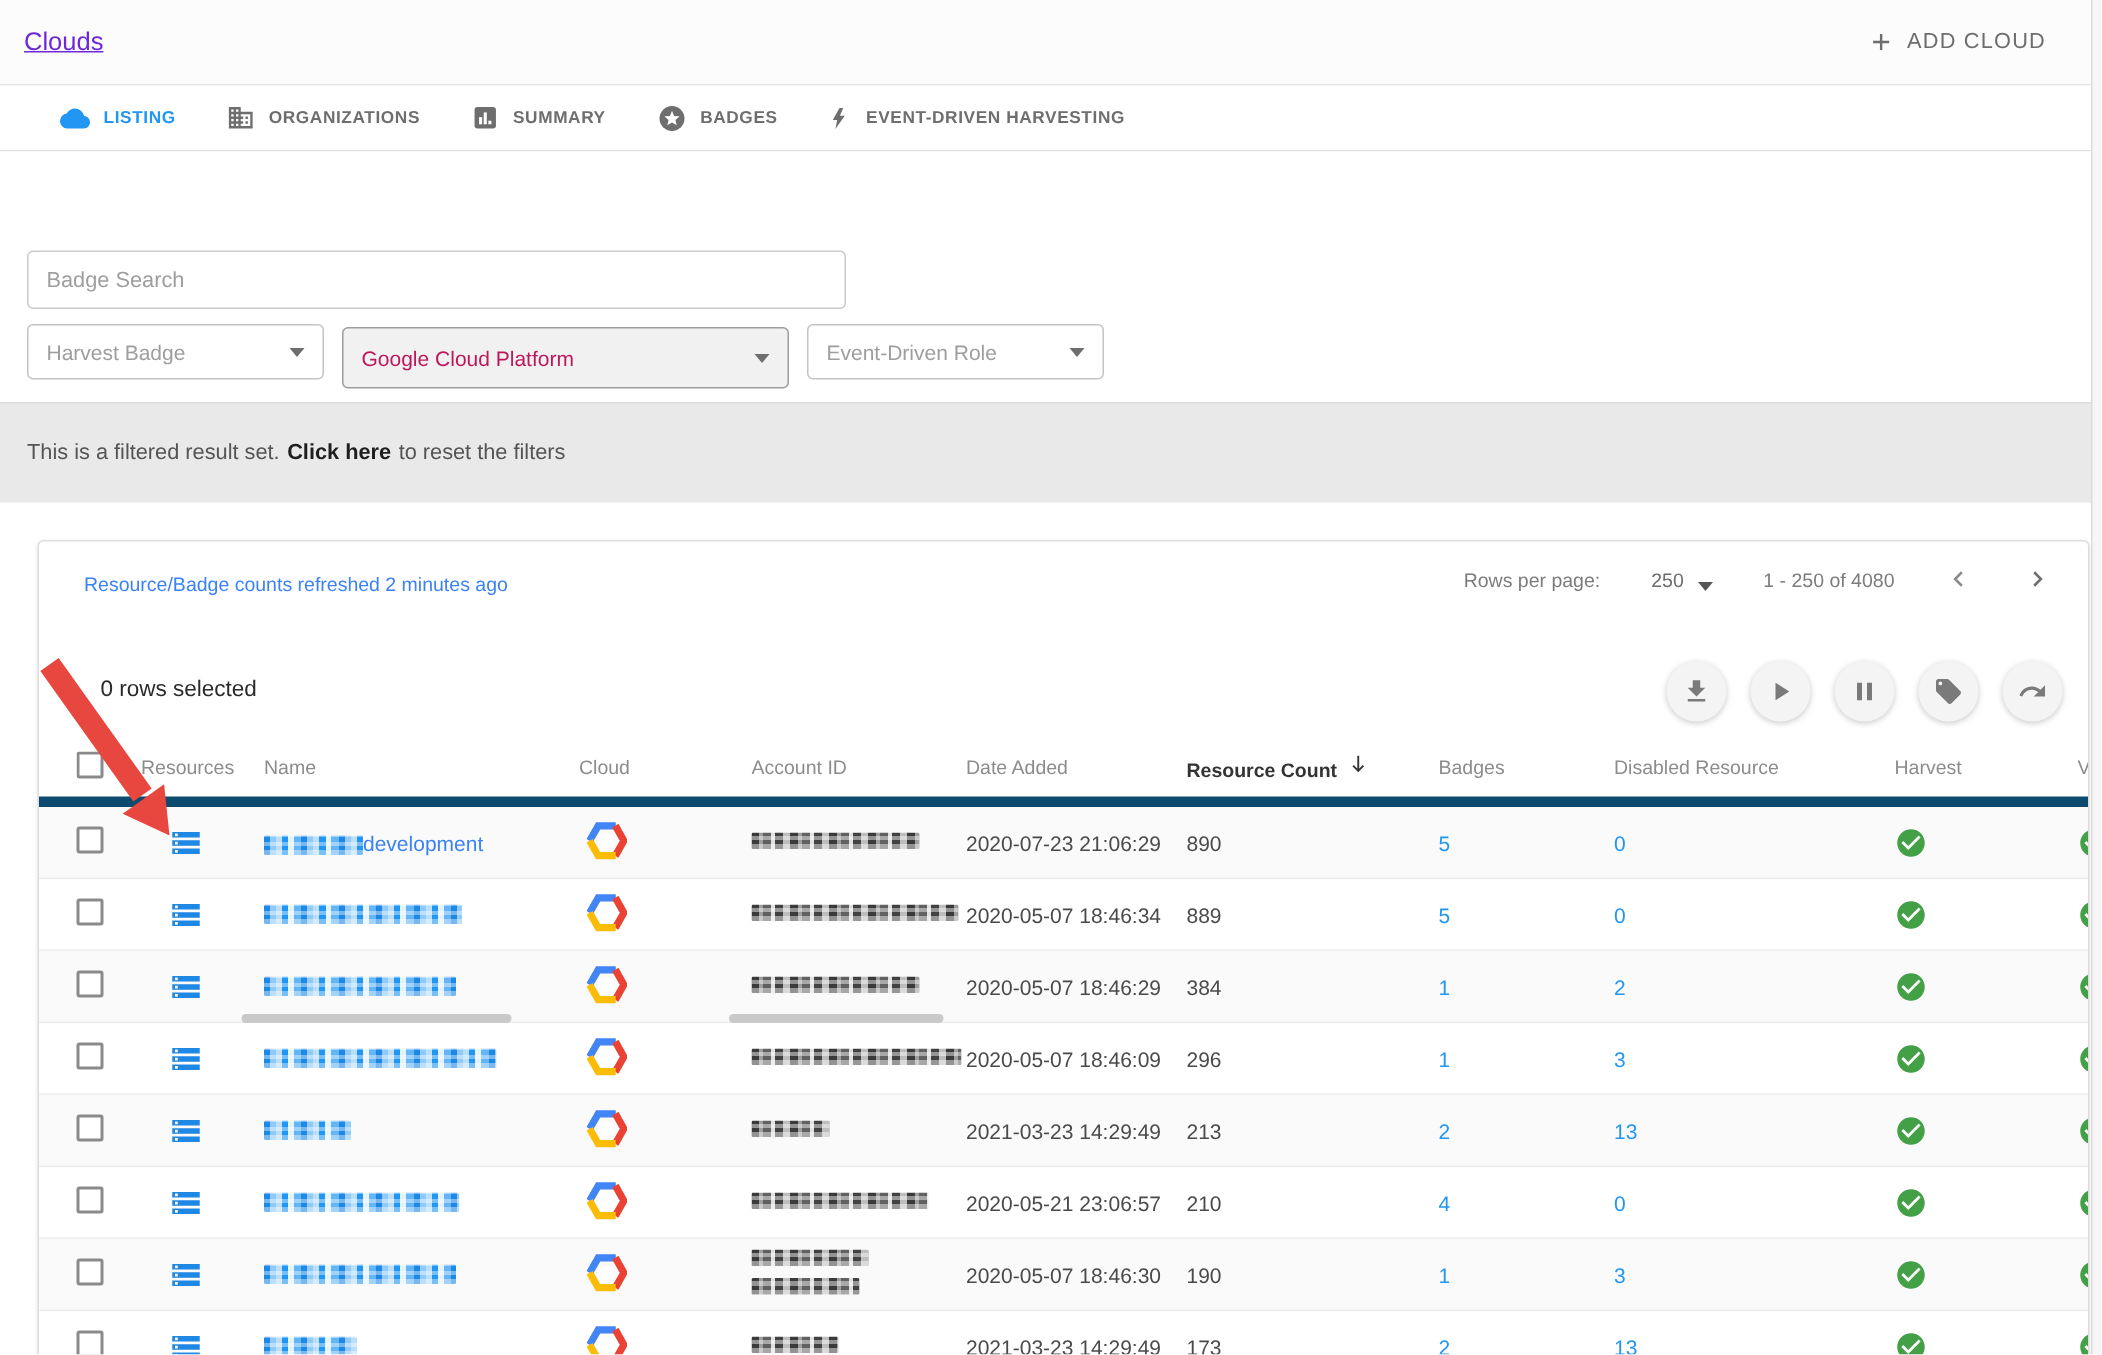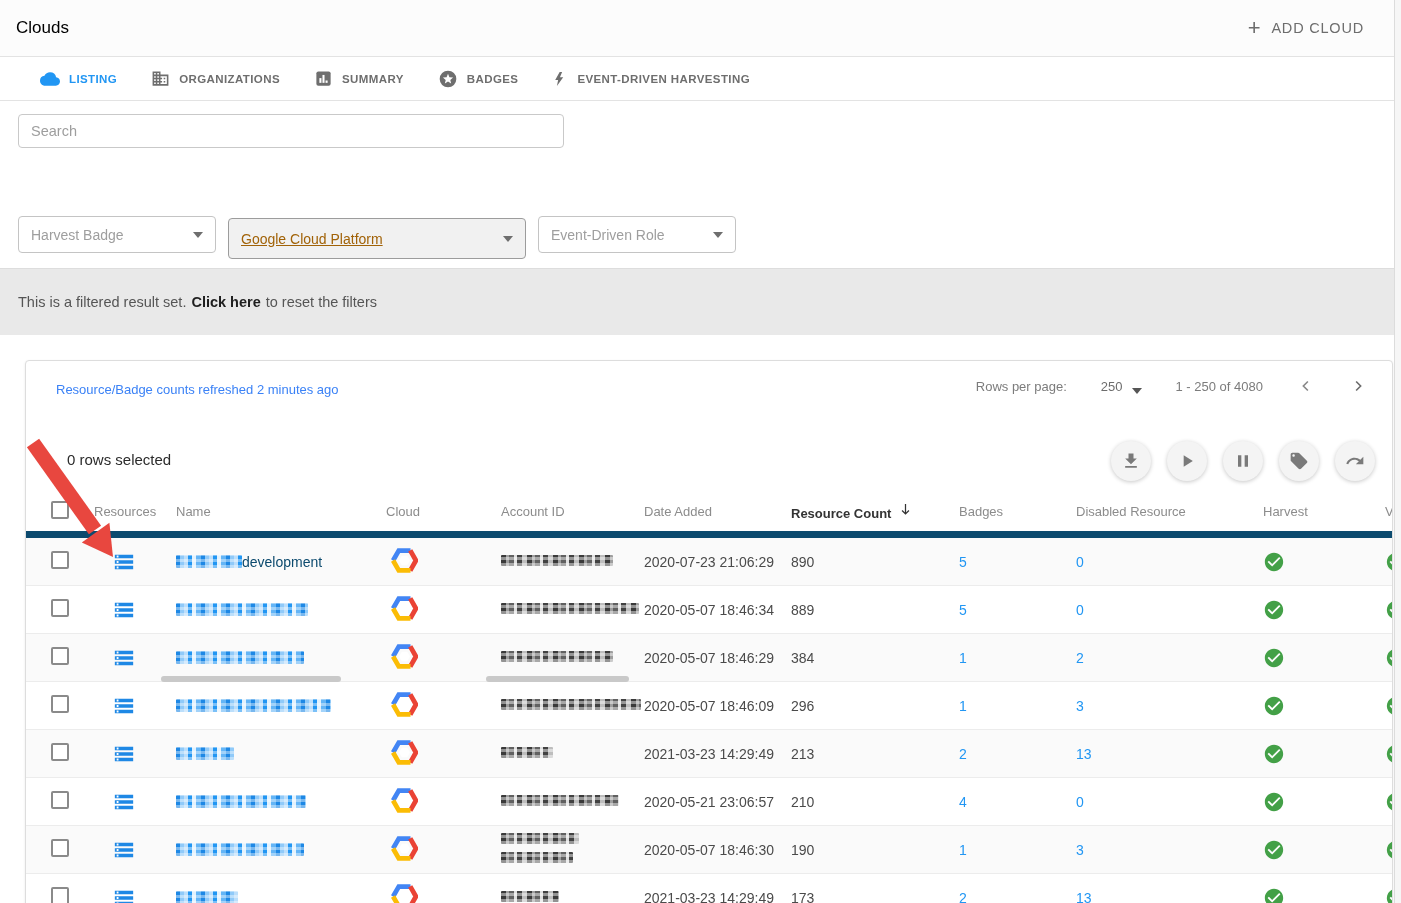--- a/index.html
+++ b/index.html
@@ -4,21 +4,21 @@
 <style>
   * { margin:0; padding:0; box-sizing:border-box; }
   body { background:#fff; }
   .page { position:relative; width:1401px; height:903px; overflow:hidden;
           font-family:"Liberation Sans", sans-serif; background:#fff; color:#4a4a4a; }
 
   
   .topbar { position:absolute; top:0; left:0; right:7px; height:57px; background:#fcfcfc;
             border-bottom:1px solid #e3e3e3; display:flex; align-items:center;
             justify-content:space-between; padding:0 30px 0 16px; }
-  .page-title { font-size:17px; color:#000000; font-weight:400; }
+  .page-title { font-size:17px; color:#6d28d9; font-weight:400;text-decoration:underline; }
   .add-cloud { display:flex; align-items:center; gap:10px; color:#6d6d6d; font-size:14.5px;
                letter-spacing:.8px; cursor:pointer; }
   .plus-glyph { font-size:22px; font-weight:300; line-height:1; color:#6d6d6d; }
 
   
   .tabbar { position:absolute; top:57px; left:0; right:7px; height:44px; background:#fff;
             border-bottom:1px solid #e3e3e3; display:flex; align-items:center;
             padding-left:40px; gap:34px; }
   .tab { display:flex; align-items:center; gap:9px; font-size:11.5px; font-weight:700;
          color:#6e6e6e; letter-spacing:.4px; cursor:pointer; white-space:nowrap; }
@@ -38,21 +38,21 @@
   #chk-must { left:580px; top:167px; }
   #chk-must .chk-label { color:#b3b3b3; font-size:14.5px; }
   #chk-show { left:762px; top:167px; }
   #chk-show .chk-box { border-color:#757575; }
   #chk-show .chk-label { color:#333; font-size:14.5px; }
   .dropdown { position:absolute; border:1px solid #c4c4c4; border-radius:4px; background:#fff;
               display:flex; align-items:center; justify-content:space-between;
               padding:0 12px; font-size:14px; color:#9e9e9e; cursor:pointer; }
   #dd-harvest { left:18px; top:115px; width:198px; height:37px; }
   #dd-cloud   { left:228px; top:117px; width:298px; height:41px; background:#f1f1f1;
-                border-color:#9c9c9c; color:#a16207;text-decoration:underline; }
+                border-color:#9c9c9c; color:#be185d; }
   #dd-event   { left:538px; top:115px; width:198px; height:37px; }
   .caret { width:0; height:0; border-left:5px solid transparent; border-right:5px solid transparent;
            border-top:6px solid #6e6e6e; }
 
   
   .notice { position:absolute; top:268px; left:0; right:7px; height:67px; background:#e9e9e9;
             border-top:1px solid #ddd; display:flex; align-items:center; padding-left:18px;
             font-size:14.5px; color:#555; }
   .notice b { color:#1f1f1f; margin:0 5px; cursor:pointer; }
 
@@ -80,21 +80,21 @@
   .th { white-space:nowrap; overflow:hidden; }
   .th-sorted { color:#333; font-weight:700; display:flex; align-items:flex-end; gap:7px; }
   .tbody { position:absolute; top:177px; left:0; right:0; bottom:0; }
   .row { height:48px; align-items:center; border-bottom:1px solid #ececec; font-size:14px;
          color:#4a4a4a; overflow:hidden; }
   .row:nth-child(odd) { background:#fafafa; }
   .checkbox { width:18px; height:18px; border:2px solid #8a8a8a; border-radius:2px;
               background:#fff; display:inline-block; cursor:pointer; }
   .cell-resources { padding-left:19px; }
   .cell-resources svg { display:block; cursor:pointer; }
-  .cell-name { display:flex; align-items:center; color:#0c4a6e; cursor:pointer; }
+  .cell-name { display:flex; align-items:flex-end; color:#3b82f6; cursor:pointer; }
   .cell-cloud { padding-left:5px; }
   .cell-badges, .cell-disabled { color:#2196f3; cursor:pointer; }
   .cell-harvest svg, .cell-vi svg { display:block; }
   .redact { display:inline-block; border-radius:1px; }
   .redact-blue { height:13px;
     background-image:
       repeating-linear-gradient(0deg, rgba(255,255,255,.4) 0 3px, rgba(255,255,255,0) 3px 6px),
       repeating-linear-gradient(90deg,#1e88e5 0 4px,#90caf9 4px 8px,#bbdefb 8px 12px,#2196f3 12px 16px,#e3f2fd 16px 20px,#64b5f6 20px 25px); }
   .redact-dark { height:11px; margin:2.5px 0;
     background-image:
@@ -163,21 +163,21 @@
       <span>
           <svg width="16" height="20" viewBox="0 0 24 24">
             <path fill="#6e6e6e" d="M11.5 1.5L4.8 13.5h4.4L7.4 22.5l9.4-13.3h-4.9L15.2 1.5z"></path>
           </svg>
         </span>
       <span>EVENT-DRIVEN HARVESTING</span>
     </div>
   </div>
 
   <div class="filters">
-    <input class="text-input" id="search-input" placeholder="Search" style="">
+    <input class="text-input" id="badge-search-input" placeholder="Badge Search" style="">
     <div class="chk-wrap" id="chk-must">
       <span class="chk-box"></span>
       <span class="chk-label">Must Have All Badges</span>
     </div>
     <div class="chk-wrap" id="chk-show">
       <span class="chk-box"></span>
       <span class="chk-label">Show Clouds Without Badges</span>
     </div>
     <div class="dropdown" id="dd-harvest">
       <span>Harvest Badge</span>

